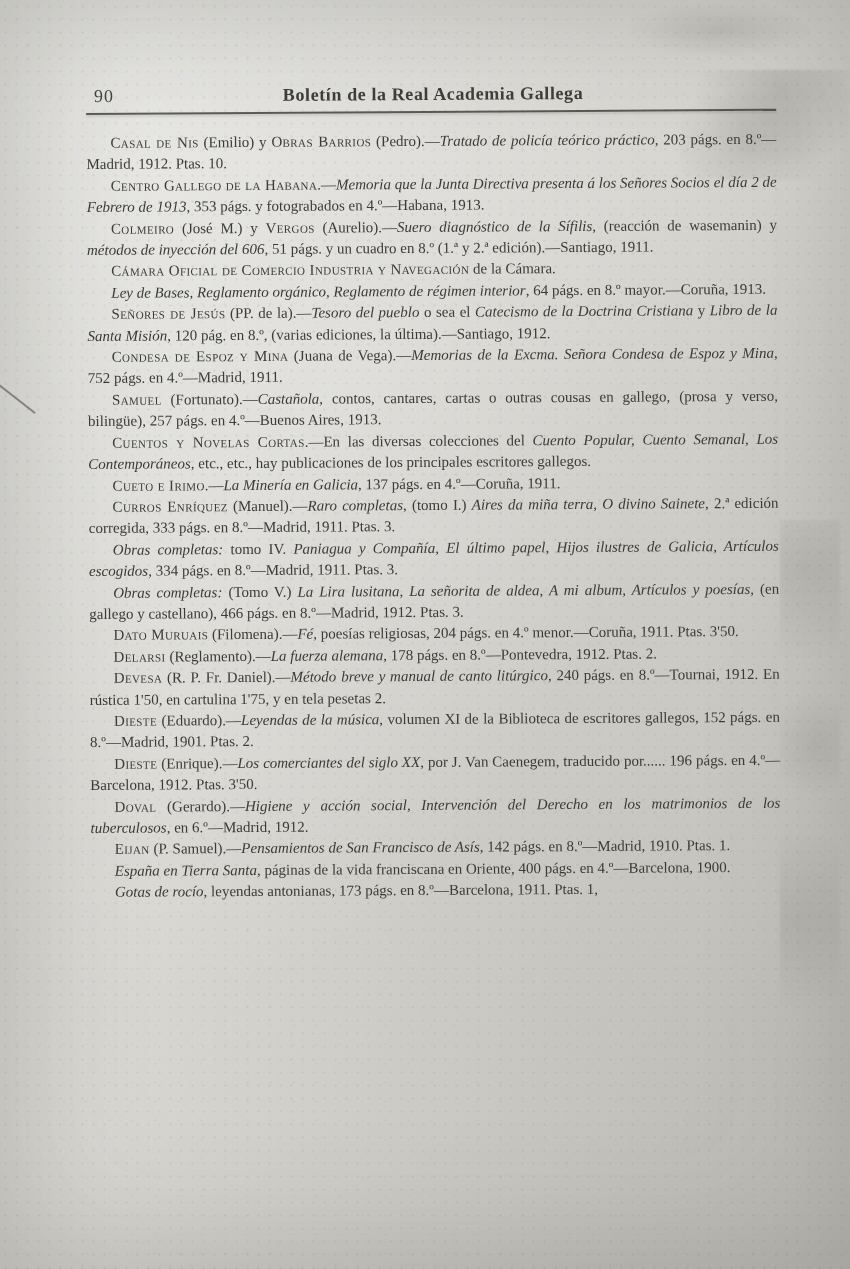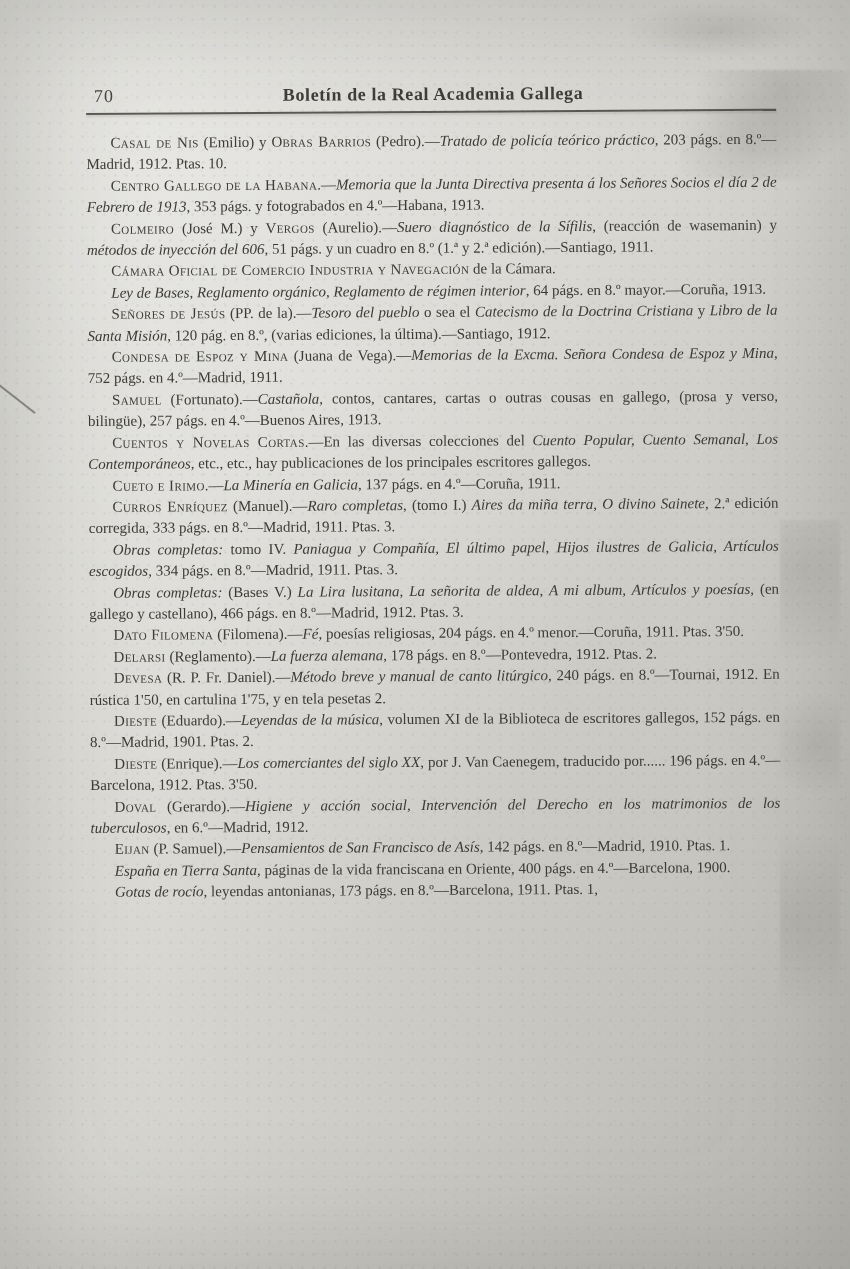--- a/index.html
+++ b/index.html
@@ -119,39 +119,39 @@
 <body>
 
 <div class="scan">
   <div class="artifact smudge-tr2"></div>
   <div class="artifact smudge-tr"></div>
   <div class="artifact slash-left"></div>
   <div class="artifact speck-right"></div>
 
   <div class="content">
     <header class="page-header">
-      <span class="page-number">70</span>
+      <span class="page-number">90</span>
       <span class="page-title">Boletín de la Real Academia Gallega</span>
     </header>
     <div class="rule"></div>
     <main class="page-body" id="entries">
         <p class="entry"><span class="sc">Casal de Nis</span><span class="n"> (Emilio) y </span><span class="sc">Obras Barrios</span><span class="n"> (Pedro).—</span><span class="i">Tratado de policía teórico práctico</span><span class="n">, 203 págs. en 8.º—Madrid, 1912. Ptas. 10.</span></p>
         <p class="entry"><span class="sc">Centro Gallego de la Habana</span><span class="n">.—</span><span class="i">Memoria que la Junta Directiva presenta á los Señores Socios el día 2 de Febrero de 1913</span><span class="n">, 353 págs. y fotograbados en 4.º—Habana, 1913.</span></p>
         <p class="entry"><span class="sc">Colmeiro</span><span class="n"> (José M.) y </span><span class="sc">Vergos</span><span class="n"> (Aurelio).—</span><span class="i">Suero diagnóstico de la Sífilis</span><span class="n">, (reacción de wasemanin) y </span><span class="i">métodos de inyección del 606</span><span class="n">, 51 págs. y un cuadro en 8.º (1.ª y 2.ª edición).—Santiago, 1911.</span></p>
         <p class="entry"><span class="sc">Cámara Oficial de Comercio Industria y Navegación</span><span class="n"> de la Cámara.</span></p>
         <p class="entry"><span class="i">Ley de Bases, Reglamento orgánico, Reglamento de régimen interior</span><span class="n">, 64 págs. en 8.º mayor.—Coruña, 1913.</span></p>
         <p class="entry"><span class="sc">Señores de Jesús</span><span class="n"> (PP. de la).—</span><span class="i">Tesoro del pueblo</span><span class="n"> o sea el </span><span class="i">Catecismo de la Doctrina Cristiana</span><span class="n"> y </span><span class="i">Libro de la Santa Misión</span><span class="n">, 120 pág. en 8.º, (varias ediciones, la última).—Santiago, 1912.</span></p>
         <p class="entry"><span class="sc">Condesa de Espoz y Mina</span><span class="n"> (Juana de Vega).—</span><span class="i">Memorias de la Excma. Señora Condesa de Espoz y Mina</span><span class="n">, 752 págs. en 4.º—Madrid, 1911.</span></p>
         <p class="entry"><span class="sc">Samuel</span><span class="n"> (Fortunato).—</span><span class="i">Castañola</span><span class="n">, contos, cantares, cartas o outras cousas en gallego, (prosa y verso, bilingüe), 257 págs. en 4.º—Buenos Aires, 1913.</span></p>
         <p class="entry"><span class="sc">Cuentos y Novelas Cortas</span><span class="n">.—En las diversas colecciones del </span><span class="i">Cuento Popular, Cuento Semanal, Los Contemporáneos</span><span class="n">, etc., etc., hay publicaciones de los principales escritores gallegos.</span></p>
         <p class="entry"><span class="sc">Cueto e Irimo</span><span class="n">.—</span><span class="i">La Minería en Galicia</span><span class="n">, 137 págs. en 4.º—Coruña, 1911.</span></p>
         <p class="entry"><span class="sc">Curros Enríquez</span><span class="n"> (Manuel).—</span><span class="i">Raro completas</span><span class="n">, (tomo I.) </span><span class="i">Aires da miña terra, O divino Sainete</span><span class="n">, 2.ª edición corregida, 333 págs. en 8.º—Madrid, 1911. Ptas. 3.</span></p>
         <p class="entry"><span class="i">Obras completas:</span><span class="n"> tomo IV. </span><span class="i">Paniagua y Compañía, El último papel, Hijos ilustres de Galicia, Artículos escogidos</span><span class="n">, 334 págs. en 8.º—Madrid, 1911. Ptas. 3.</span></p>
-        <p class="entry"><span class="i">Obras completas:</span><span class="n"> (Bases V.) </span><span class="i">La Lira lusitana, La señorita de aldea, A mi album, Artículos y poesías</span><span class="n">, (en gallego y castellano), 466 págs. en 8.º—Madrid, 1912. Ptas. 3.</span></p>
-        <p class="entry"><span class="sc">Dato Filomena</span><span class="n"> (Filomena).—</span><span class="i">Fé</span><span class="n">, poesías religiosas, 204 págs. en 4.º menor.—Coruña, 1911. Ptas. 3'50.</span></p>
+        <p class="entry"><span class="i">Obras completas:</span><span class="n"> (Tomo V.) </span><span class="i">La Lira lusitana, La señorita de aldea, A mi album, Artículos y poesías</span><span class="n">, (en gallego y castellano), 466 págs. en 8.º—Madrid, 1912. Ptas. 3.</span></p>
+        <p class="entry"><span class="sc">Dato Muruais</span><span class="n"> (Filomena).—</span><span class="i">Fé</span><span class="n">, poesías religiosas, 204 págs. en 4.º menor.—Coruña, 1911. Ptas. 3'50.</span></p>
         <p class="entry"><span class="sc">Delarsi</span><span class="n"> (Reglamento).—</span><span class="i">La fuerza alemana</span><span class="n">, 178 págs. en 8.º—Pontevedra, 1912. Ptas. 2.</span></p>
         <p class="entry"><span class="sc">Devesa</span><span class="n"> (R. P. Fr. Daniel).—</span><span class="i">Método breve y manual de canto litúrgico</span><span class="n">, 240 págs. en 8.º—Tournai, 1912. En rústica 1'50, en cartulina 1'75, y en tela pesetas 2.</span></p>
         <p class="entry"><span class="sc">Dieste</span><span class="n"> (Eduardo).—</span><span class="i">Leyendas de la música</span><span class="n">, volumen XI de la Biblioteca de escritores gallegos, 152 págs. en 8.º—Madrid, 1901. Ptas. 2.</span></p>
         <p class="entry"><span class="sc">Dieste</span><span class="n"> (Enrique).—</span><span class="i">Los comerciantes del siglo XX</span><span class="n">, por J. Van Caenegem, traducido por...... 196 págs. en 4.º—Barcelona, 1912. Ptas. 3'50.</span></p>
         <p class="entry"><span class="sc">Doval</span><span class="n"> (Gerardo).—</span><span class="i">Higiene y acción social, Intervención del Derecho en los matrimonios de los tuberculosos</span><span class="n">, en 6.º—Madrid, 1912.</span></p>
         <p class="entry"><span class="sc">Eijan</span><span class="n"> (P. Samuel).—</span><span class="i">Pensamientos de San Francisco de Asís</span><span class="n">, 142 págs. en 8.º—Madrid, 1910. Ptas. 1.</span></p>
         <p class="entry"><span class="i">España en Tierra Santa</span><span class="n">, páginas de la vida franciscana en Oriente, 400 págs. en 4.º—Barcelona, 1900.</span></p>
         <p class="entry"><span class="i">Gotas de rocío</span><span class="n">, leyendas antonianas, 173 págs. en 8.º—Barcelona, 1911. Ptas. 1,</span></p>
       </main>
   </div>

